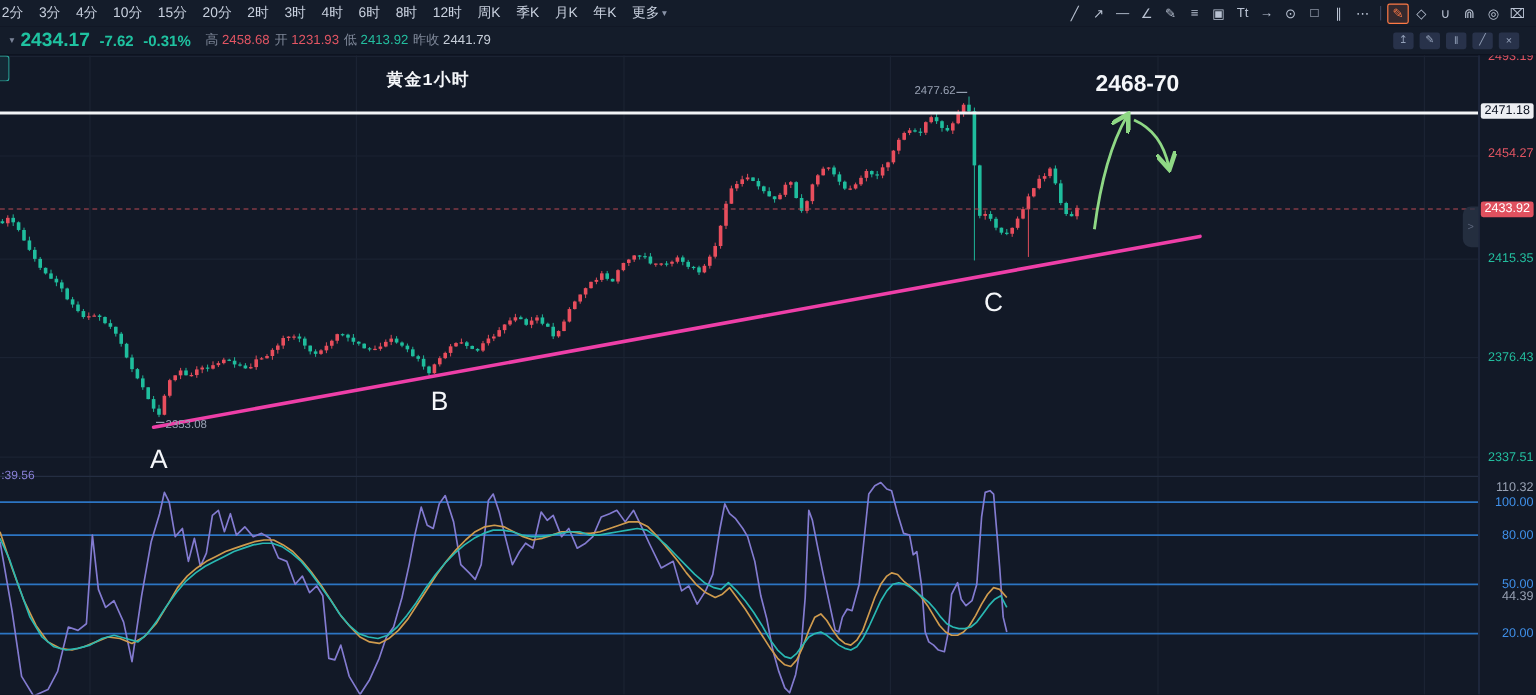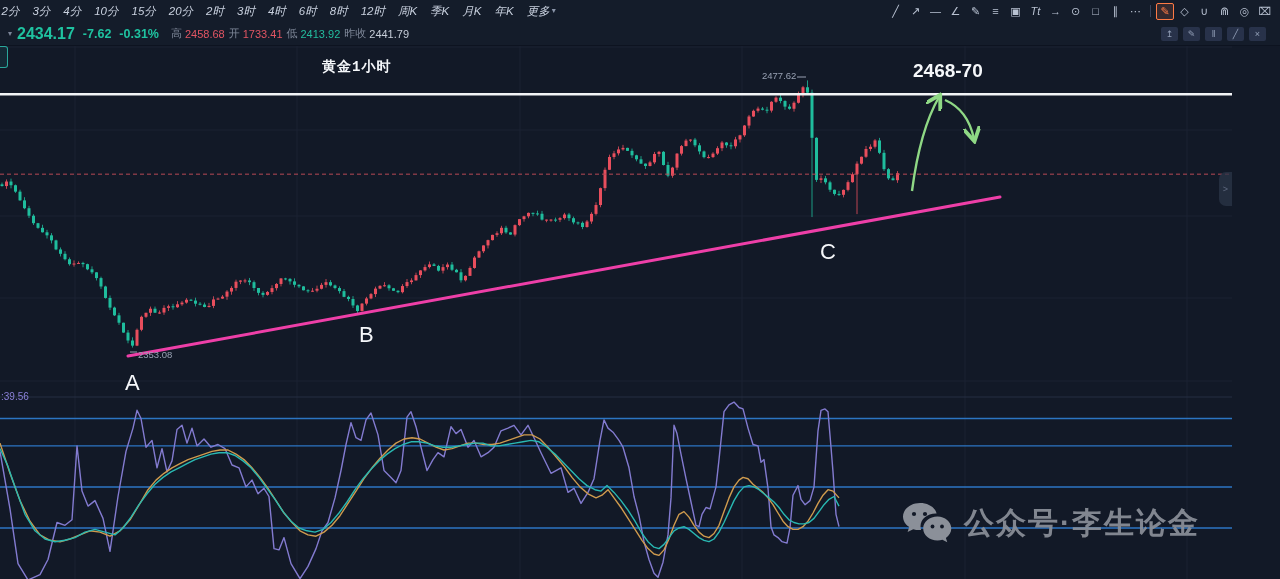--- a/index.html
+++ b/index.html
@@ -1,20 +1,20 @@
 <!DOCTYPE html>
 <html><head>
 <meta charset="utf-8">
 <style>
   html,body{margin:0;padding:0;background:#0d1420;}
   #app{position:relative;width:1280px;height:579px;background:#121927;overflow:hidden;
        font-family:"Liberation Sans","DejaVu Sans",sans-serif;-webkit-font-smoothing:antialiased;}
   
   .toolbar{position:absolute;left:0;top:0;width:1280px;height:22px;background:#141c2a;
-           border-bottom:1px solid #0b101b;display:flex;align-items:center;z-index:5;font-style:italic;}
+           border-bottom:1px solid #0b101b;display:flex;align-items:center;z-index:5;}
   .tf-strip{display:flex;align-items:center;margin-left:-5px;}
   .tf{font-size:11.5px;color:#c9d1df;padding:0 6.5px;line-height:22px;cursor:default;white-space:nowrap;}
   .tf-more{display:flex;gap:2px;}
   .caret{font-size:8px;color:#8a94a8;}
   .tools{display:flex;align-items:center;margin-left:auto;margin-right:6px;gap:1px;}
   .tool{width:19px;height:18px;display:flex;align-items:center;justify-content:center;
         color:#b9c2d2;font-size:11px;border-radius:2px;}
   .tool.active{color:#ff7a45;border:1px solid #ff7a45;background:rgba(255,122,69,.14);height:15px;width:16px;}
   .tool-sep{width:1px;height:12px;background:#38425a;margin:0 4px;}
   
@@ -543,51 +543,55 @@
   </div>
 
   <div class="quotebar">
     <span class="q-caret">▾</span>
     <span class="q-last">2434.17</span>
     <span class="q-chg">-7.62</span>
     <span class="q-pct">-0.31%</span>
     <span class="q-lab">高</span>
     <span class="q-val q-red">2458.68</span>
     <span class="q-lab">开</span>
-    <span class="q-val q-red">1733.41</span>
+    <span class="q-val q-red">1231.93</span>
     <span class="q-lab">低</span>
     <span class="q-val q-green">2413.92</span>
     <span class="q-lab">昨收</span>
     <span class="q-val q-gray">2441.79</span>
     <div class="pane-btns" id="pane-btns">
         <div class="pbtn">↥</div>
         <div class="pbtn">✎</div>
         <div class="pbtn">‖</div>
         <div class="pbtn">╱</div>
         <div class="pbtn">×</div>
       </div>
   </div>
 
   <div class="teal-box"></div>
 
+  <div class="axis-col" id="axis-col">
+      <div class="axlab ax-red" style="top: -4.5px;">2493.19</div>
+      <div class="axlab ax-whitebox" style="top: 40.5px;">2471.18</div>
+      <div class="axlab ax-red" style="top: 76.5px;">2454.27</div>
+      <div class="axlab ax-redbox" style="top: 122.5px;">2433.92</div>
+      <div class="axlab ax-green" style="top: 163.5px;">2415.35</div>
+      <div class="axlab ax-green" style="top: 246.5px;">2376.43</div>
+      <div class="axlab ax-green" style="top: 329.5px;">2337.51</div>
+      <div class="axlab ax-gray" style="top: 354.5px;">110.32</div>
+      <div class="axlab ax-blue" style="top: 367.5px;">100.00</div>
+      <div class="axlab ax-blue" style="top: 394.5px;">80.00</div>
+      <div class="axlab ax-blue" style="top: 435.5px;">50.00</div>
+      <div class="axlab ax-gray" style="top: 445.5px;">44.39</div>
+      <div class="axlab ax-blue" style="top: 476.5px;">20.00</div>
+    </div>
   <div class="drawer-handle">&gt;</div>
 
   <div class="anno anno-title">黄金1小时</div>
   <div class="anno anno-target">2468-70</div>
   <div class="anno anno-peak">2477.62</div>
   <div class="anno anno-low">2353.08</div>
   <div class="anno pt pt-a">A</div>
   <div class="anno pt pt-b">B</div>
   <div class="anno pt pt-c">C</div>
   <div class="anno anno-corner">:39.56</div>
 
-  <div class="watermark">
-    <svg width="52" height="44" viewBox="0 0 52 44">
-      <path fill="#8b9099" d="M20 2C10.6 2 3 8.1 3 15.6c0 4.2 2.4 8 6.2 10.5l-1.6 5 5.6-2.9c1.9.6 4 .9 6.1.9.6 0 1.2 0 1.8-.1-.4-1.2-.6-2.4-.6-3.7 0-7 6.8-12.7 15.2-12.7h.9C35.1 6.2 28.3 2 20 2z"></path>
-      <circle fill="#121927" cx="14" cy="13" r="2.1"></circle>
-      <circle fill="#121927" cx="25" cy="13" r="2.1"></circle>
-      <path fill="#8b9099" d="M37.5 15.5c-7.9 0-14.3 5.4-14.3 12 0 6.6 6.4 12 14.3 12 1.7 0 3.4-.3 4.9-.7l4.9 2.5-1.4-4.3c3.3-2.2 5.4-5.7 5.4-9.5 0-6.6-6.4-12-13.8-12z"></path>
-      <circle fill="#121927" cx="32.5" cy="25.5" r="1.9"></circle>
-      <circle fill="#121927" cx="42" cy="25.5" r="1.9"></circle>
-    </svg>
-    <span class="wm-text">公众号·李生论金</span>
-  </div>
 </div>
 
 </body></html>

